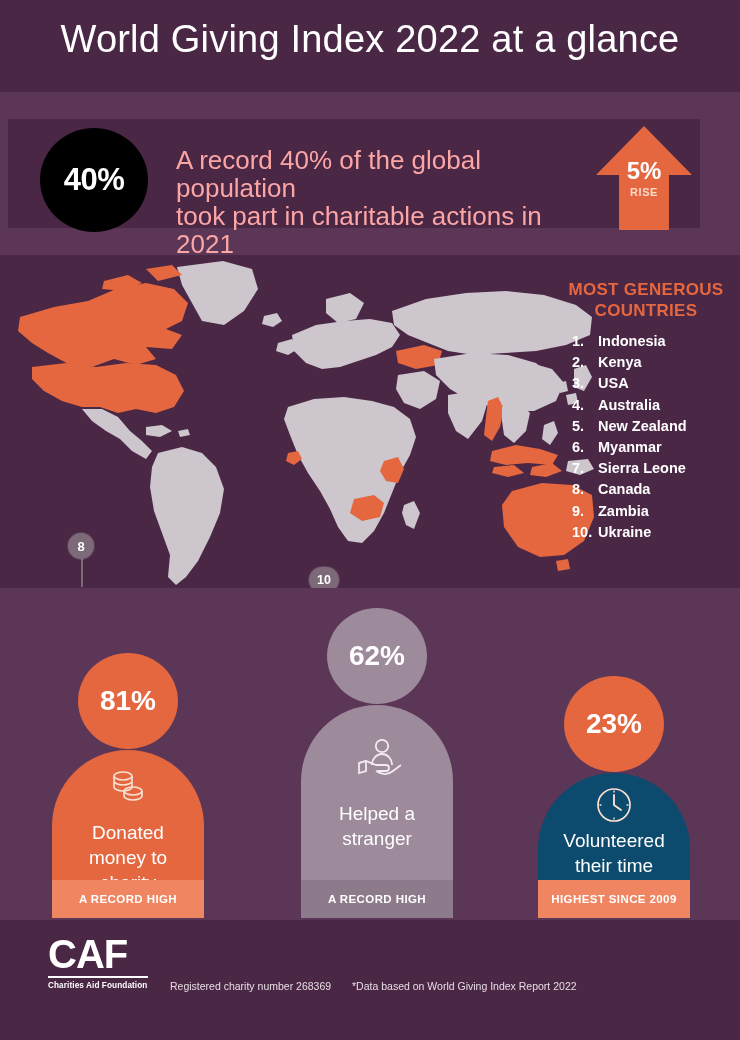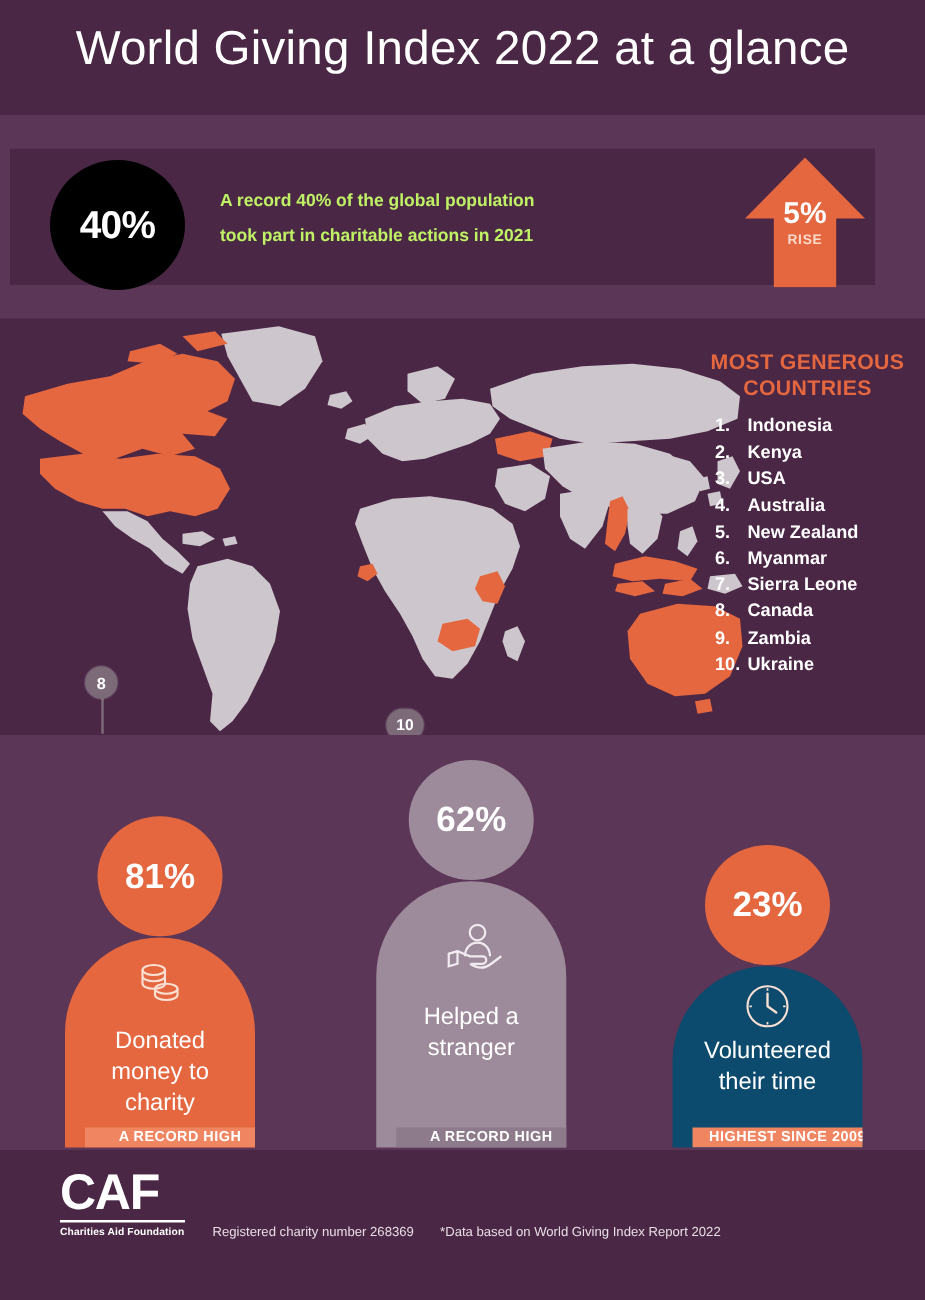--- a/index.html
+++ b/index.html
@@ -23,21 +23,21 @@
   
   .hero-band{position:absolute;left:0;top:92px;width:740px;height:163px;background:#5b3656;}
   .hero-inner{position:absolute;left:8px;top:27px;width:692px;height:109px;background:#4b2746;}
   .hero-circle{
     position:absolute;left:40px;top:128px;width:108px;height:104px;border-radius:50%;
     background:#000000;display:flex;align-items:center;justify-content:center;
     font-size:31px;font-weight:bold;color:#fff;letter-spacing:-.5px;
   }
   .hero-copy{
     position:absolute;left:176px;top:146px;width:400px;
-    font-size:14px;line-height:28px;color:#bef264;font-weight:700;
+    font-size:26px;line-height:28px;color:#fca5a5;font-weight:400;
   }
   .arrow-wrap{position:absolute;left:596px;top:126px;width:96px;height:104px;}
   .arrow-shape{
     position:absolute;left:0;top:0;width:96px;height:104px;
     background:#e4673f;
     clip-path:polygon(50% 0%, 100% 47%, 76% 47%, 76% 100%, 24% 100%, 24% 47%, 0% 47%);
   }
   .arrow-pct{position:absolute;left:0;top:31px;width:96px;text-align:center;font-size:24px;font-weight:bold;color:#fff;}
   .arrow-rise{position:absolute;left:0;top:60px;width:96px;text-align:center;font-size:11px;font-weight:bold;letter-spacing:.6px;color:#fdd9c9;}
 
@@ -74,21 +74,21 @@
   }
   .arch{
     position:absolute;border-radius:100px 100px 0 0;overflow:hidden;
   }
   .arch-icon{position:absolute;left:0;width:100%;display:flex;justify-content:center;}
   .arch-label{
     position:absolute;left:0;width:100%;text-align:center;
     font-size:19px;line-height:25px;color:#ffffff;font-weight:400;
   }
   .arch-foot{
-    position:absolute;left:16px;bottom:0;width:100%;height:16px;
+    position:absolute;left:0;bottom:0;width:100%;height:38px;
     display:flex;align-items:center;justify-content:center;
     font-size:11.5px;font-weight:bold;letter-spacing:.4px;color:#ffffff;
   }
 
   
   .footer{position:absolute;left:0;top:920px;width:740px;height:92px;background:#4b2746;}
   .caf-logo{position:absolute;left:48px;top:14px;width:104px;}
   .caf-mark{font-size:40px;font-weight:bold;letter-spacing:-1px;line-height:40px;color:#ffffff;font-family:"Liberation Sans", sans-serif;}
   .caf-rule{width:100px;height:2px;background:#ffffff;margin-top:2px;}
   .caf-sub{font-size:8.2px;font-weight:bold;color:#ffffff;margin-top:3px;letter-spacing:.1px;}

